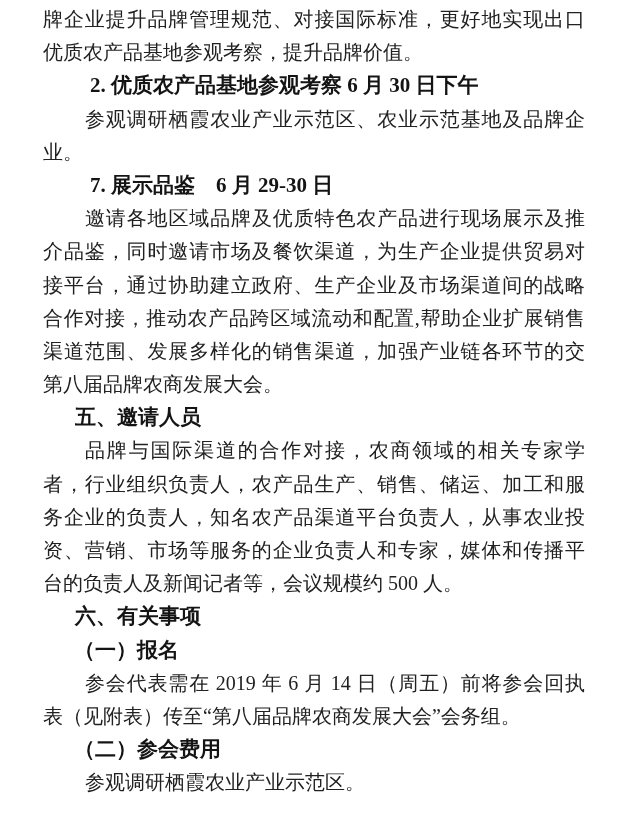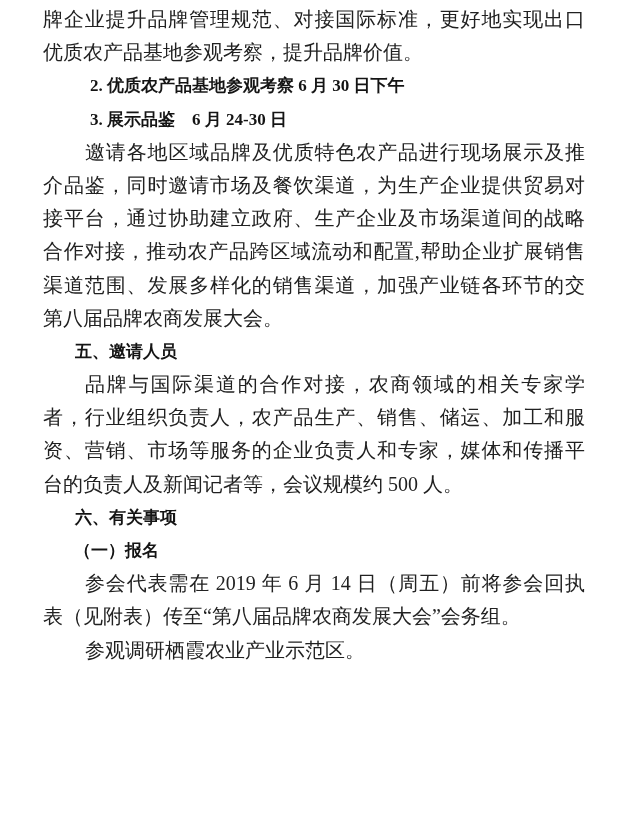--- a/index.html
+++ b/index.html
@@ -24,66 +24,74 @@
     overflow: hidden;
   }
   .line.justify {
     text-align: justify;
     text-align-last: justify;
   }
   .line.indent { text-indent: 42px; }
   
   .line.heading-num, .line.heading-cn, .line.heading-sub {
     font-weight: 700;
-    font-size: 17px;
+    font-size: 21px;
     color: #141414;
     text-align: left;
     text-align-last: left;
   }
   .line.heading-num { text-indent: 47px; }
   .line.heading-cn  { text-indent: 32px; }
   .line.heading-sub { text-indent: 31px; }
 </style>
 </head>
 <body>
 
 <div class="page" style="background: rgb(255, 255, 255); color: rgb(33, 33, 33);">
     <div class="para">
       <div class="line justify">牌企业提升品牌管理规范、对接国际标准，更好地实现出口</div>
       <div class="line">优质农产品基地参观考察，提升品牌价值。</div>
     </div>
     <div class="para">
       <div class="line heading-num">2. 优质农产品基地参观考察 6 月 30 日下午</div>
     </div>
     <div class="para">
-      <div class="line heading-num">3. 展示品鉴　6 月 24-30 日</div>
+      <div class="line justify indent">参观调研栖霞农业产业示范区、农业示范基地及品牌企</div>
+      <div class="line">业。</div>
+    </div>
+    <div class="para">
+      <div class="line heading-num">7. 展示品鉴　6 月 29-30 日</div>
     </div>
     <div class="para">
       <div class="line justify indent">邀请各地区域品牌及优质特色农产品进行现场展示及推</div>
       <div class="line justify">介品鉴，同时邀请市场及餐饮渠道，为生产企业提供贸易对</div>
       <div class="line justify">接平台，通过协助建立政府、生产企业及市场渠道间的战略</div>
       <div class="line justify">合作对接，推动农产品跨区域流动和配置,帮助企业扩展销售</div>
       <div class="line justify">渠道范围、发展多样化的销售渠道，加强产业链各环节的交</div>
       <div class="line">第八届品牌农商发展大会。</div>
     </div>
     <div class="para">
       <div class="line heading-cn">五、邀请人员</div>
     </div>
     <div class="para">
       <div class="line justify indent">品牌与国际渠道的合作对接，农商领域的相关专家学</div>
       <div class="line justify">者，行业组织负责人，农产品生产、销售、储运、加工和服</div>
+      <div class="line justify">务企业的负责人，知名农产品渠道平台负责人，从事农业投</div>
       <div class="line justify">资、营销、市场等服务的企业负责人和专家，媒体和传播平</div>
       <div class="line">台的负责人及新闻记者等，会议规模约 500 人。</div>
     </div>
     <div class="para">
       <div class="line heading-cn">六、有关事项</div>
     </div>
     <div class="para">
       <div class="line heading-sub">（一）报名</div>
     </div>
     <div class="para">
       <div class="line justify indent">参会代表需在 2019 年 6 月 14 日（周五）前将参会回执</div>
       <div class="line">表（见附表）传至“第八届品牌农商发展大会”会务组。</div>
     </div>
     <div class="para">
+      <div class="line heading-sub">（二）参会费用</div>
+    </div>
+    <div class="para">
       <div class="line indent">参观调研栖霞农业产业示范区。</div>
     </div>
   </div>
 
 </body></html>

